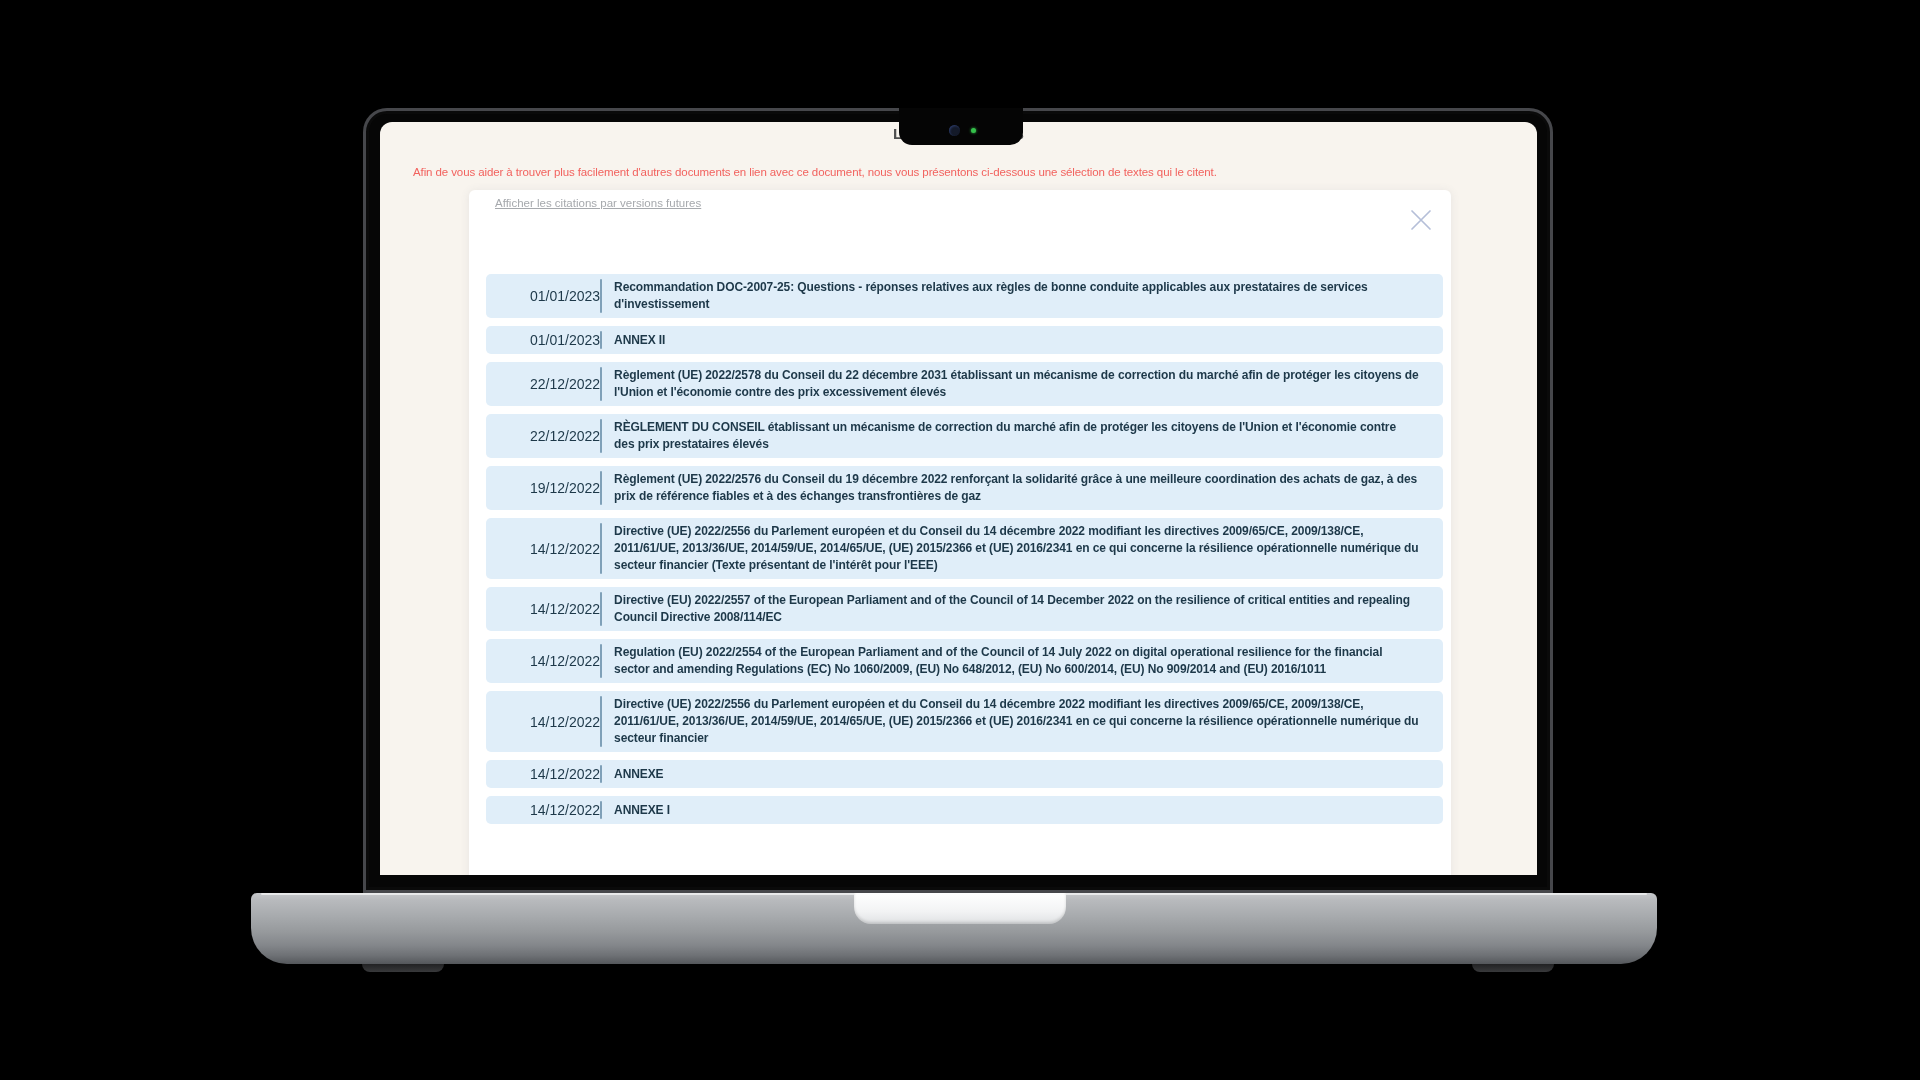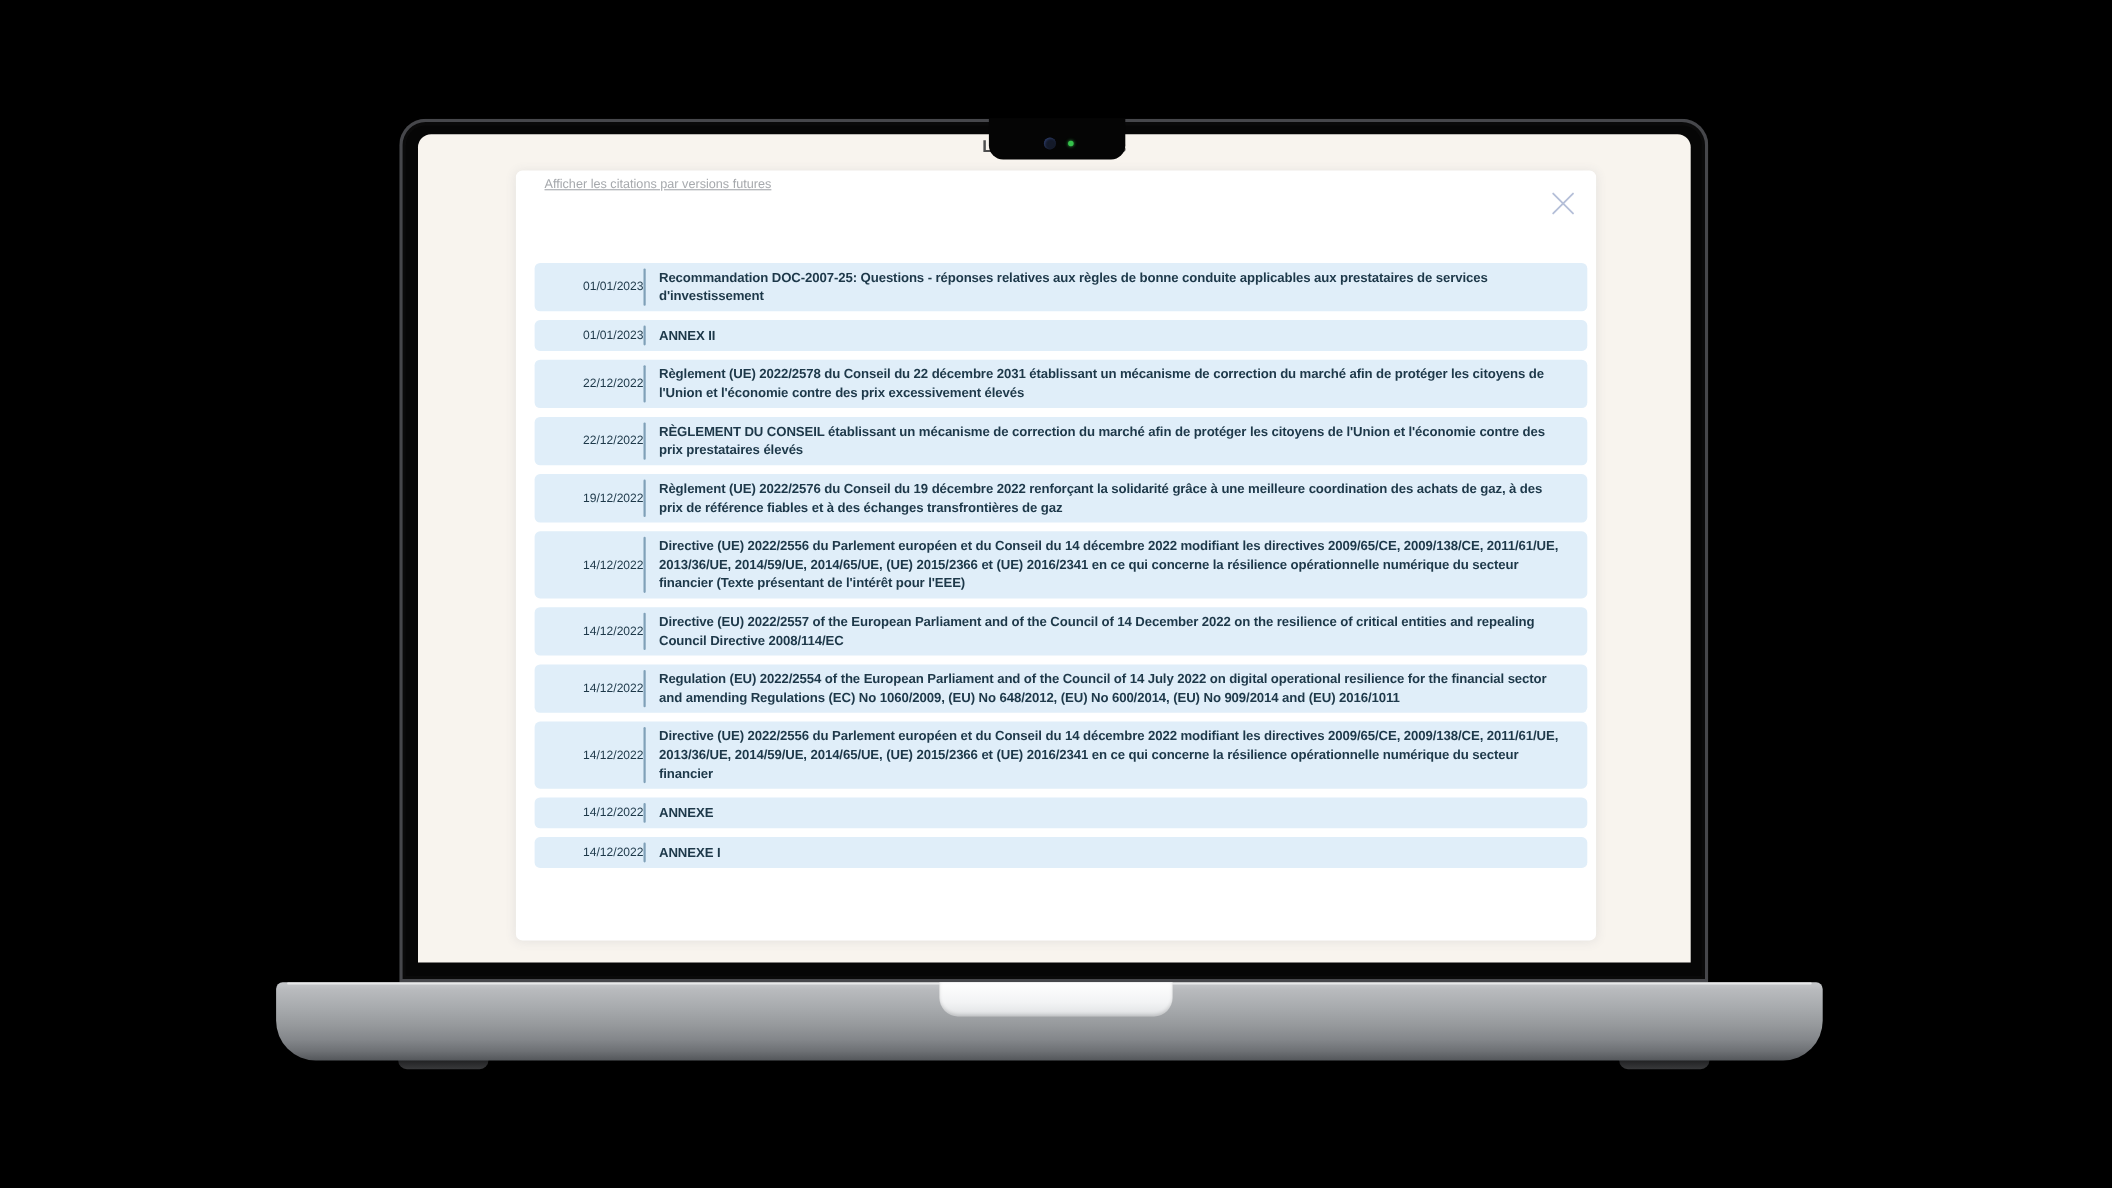--- a/index.html
+++ b/index.html
@@ -43,37 +43,38 @@
   .intro{margin:23px 0 0 33px;color:var(--intro_red);font-size:11.5px;letter-spacing:-.1px;}
   .card{position:relative;margin:12px 0 0 89px;width:982px;height:700px;
     background:var(--card_bg);border-radius:6px;box-shadow:0 1px 10px rgba(70,80,110,.10);}
   .panel-label{position:absolute;left:26px;top:7px;color:var(--muted_gray);font-size:11.5px;text-decoration:underline;}
   .close-btn{position:absolute;right:10px;top:10px;width:40px;height:40px;border:none;
     background:transparent;cursor:pointer;}
   .close-btn path{stroke:var(--close_icon);stroke-width:1.7;fill:none;stroke-linecap:round;}
   .list{position:absolute;left:17px;right:8px;top:84px;display:flex;flex-direction:column;gap:8px;}
   .row{display:flex;align-items:stretch;background:var(--row_blue);border-radius:5px;min-height:28px;}
   .row-date{flex:0 0 84px;display:flex;align-items:center;justify-content:center;
-    font-size:11px;color:var(--row_text);padding-left:44px;}
+    font-size:14px;color:var(--row_text);padding-left:44px;}
   .row-sep{width:2px;background:var(--divider_blue);margin:5px 0;border-radius:1px;}
   .row-text{flex:1;display:flex;align-items:center;padding:5px 24px 5px 12px;
     font-size:12px;font-weight:bold;color:var(--row_text);line-height:17px;letter-spacing:-.1px;}
 </style>
 </head>
 <body>
 
 <div class="stage">
 
   <div class="foot l"></div>
   <div class="foot r"></div>
 
   <div class="lid"></div>
 
   <div class="screen">
     <h2 class="page-subtitle">Liens de citations</h2>
+    <p class="intro">Afin de vous aider à trouver plus facilement d'autres documents en lien avec ce document, nous vous présentons ci-dessous une sélection de textes qui le citent.</p>
 
     <div class="card">
       <div class="panel-label">Afficher les citations par versions futures</div>
       <button class="close-btn" aria-label="close">
         <svg width="40" height="40" viewBox="0 0 40 40">
           <path d="M11 11 L29 29 M29 11 L11 29"></path>
         </svg>
       </button>
       <div class="list">
           <div class="row">

